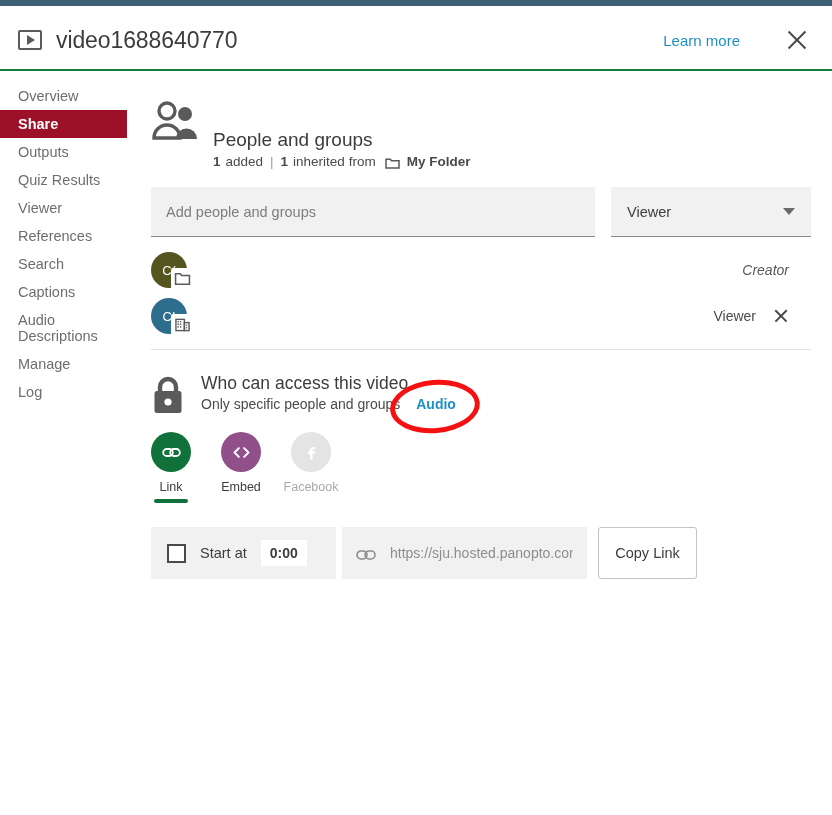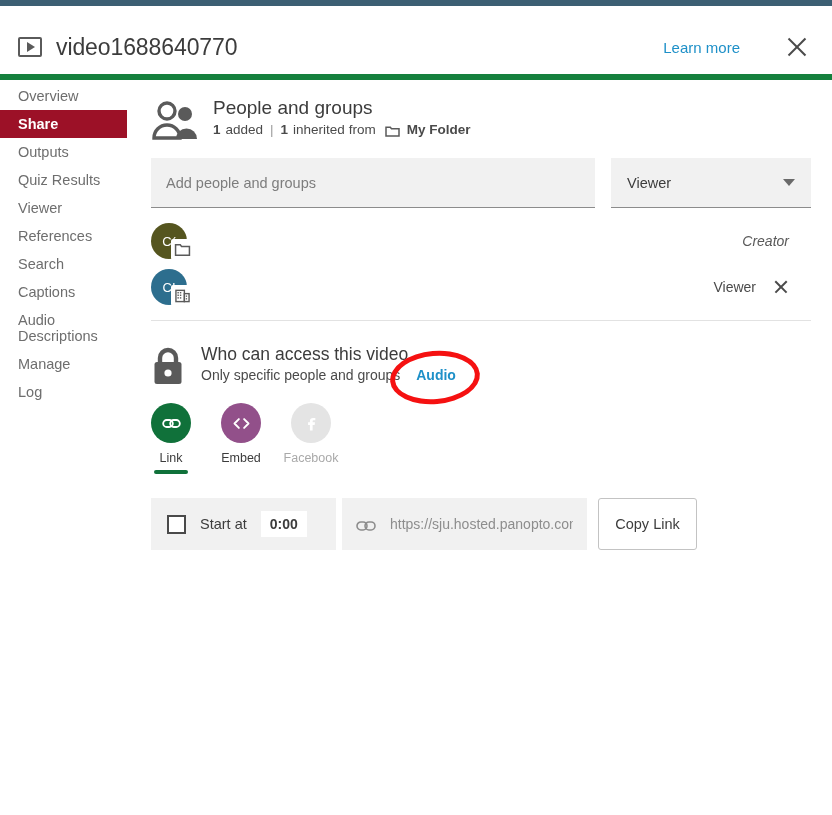--- a/index.html
+++ b/index.html
@@ -19,25 +19,25 @@
     position: absolute;
     top: 0; left: 0;
     width: 832px;
     height: 6px;
     background: #3c5f73;
   }
 
   
   .header {
     position: absolute;
-    top: 20px; left: 0;
+    top: 11px; left: 0;
     width: 832px;
     height: 60px;
     background: #ffffff;
-    border-bottom: 6px solid #15803d;
+    border-bottom: 2px solid #15803d;
     display: flex;
     align-items: center;
     padding: 0 22px 0 18px;
   }
   .video-icon {
     width: 24px; height: 20px;
     border: 2px solid #5a5a5a;
     border-radius: 2px;
     display: flex;
     align-items: center;
@@ -110,21 +110,21 @@
   }
 
   
   .pg-head {
     display: flex;
     align-items: flex-start;
     margin-top: 14px;
   }
   .people-icon { width: 48px; height: 44px; flex: none; margin-top: 2px; }
   .pg-text { margin-left: 14px; padding-top: 0px; }
-  .pg-title { font-size: 19px; color: #3c3c3c; line-height: 23px; }
+  .pg-title { font-size: 19px; color: #3c3c3c; line-height: 23px; margin-top: 32px; }
   .pg-sub {
     font-size: 13.5px;
     color: #4a4a4a;
     line-height: 18px;
     margin-top: 2px;
     display: flex;
     align-items: center;
     gap: 5px;
     white-space: nowrap;
   }

